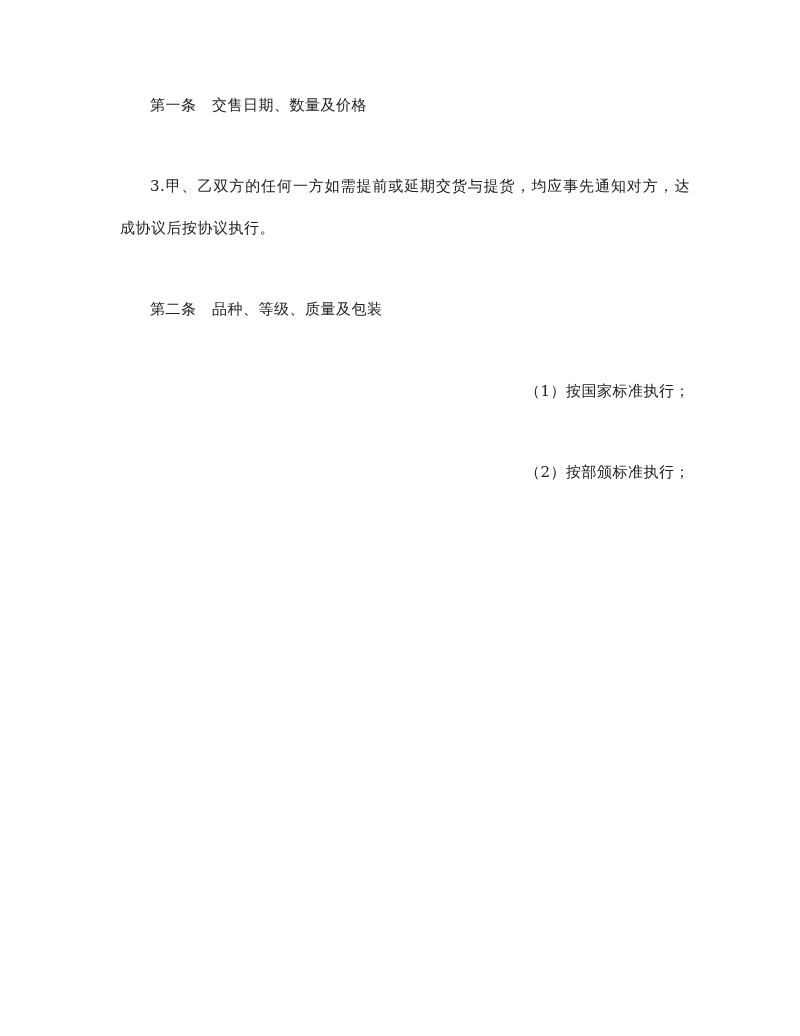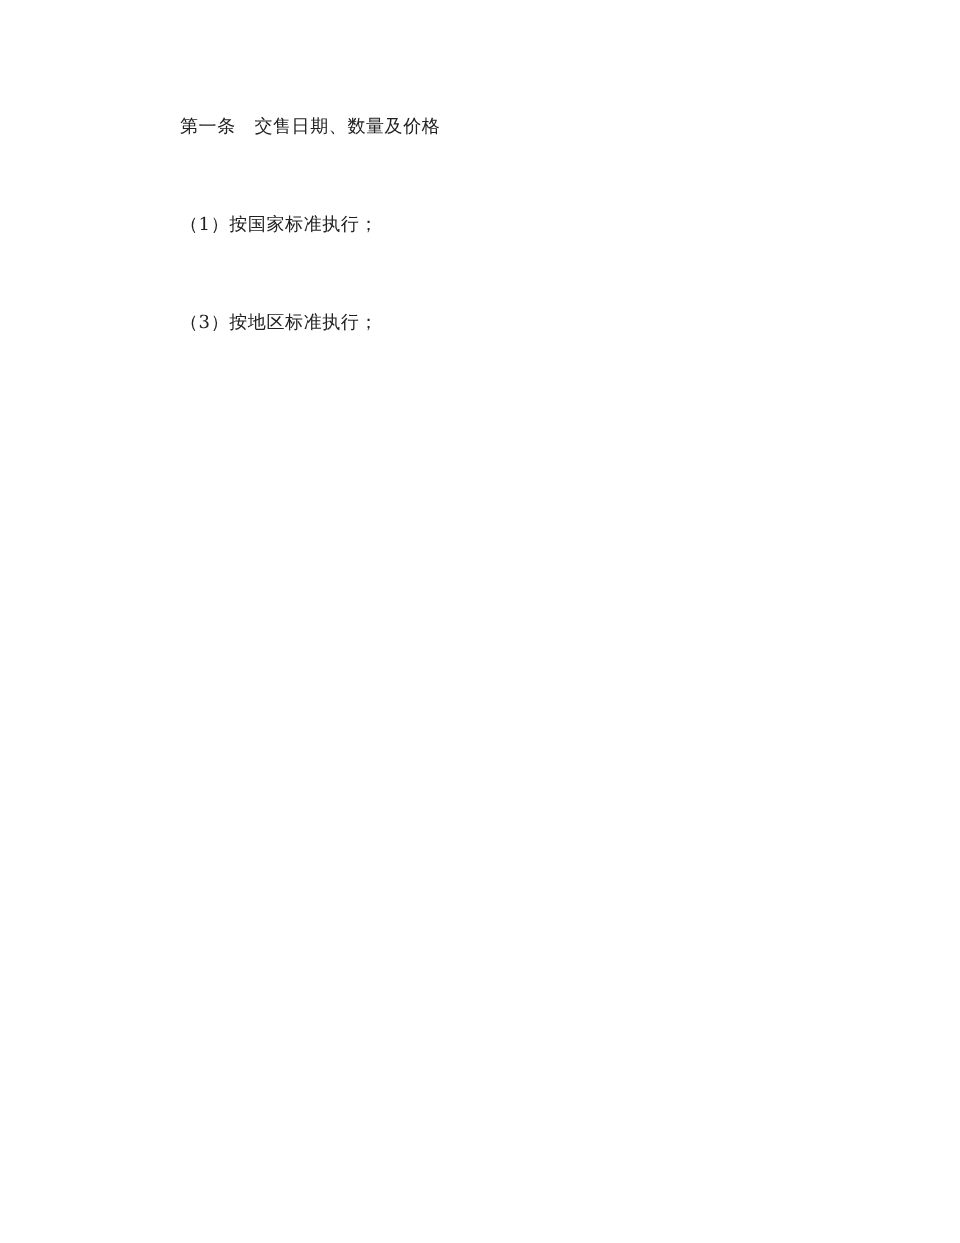--- a/index.html
+++ b/index.html
@@ -32,33 +32,35 @@
     word-break: break-all;
     color: #212121;
   }
   .heading {
     text-align: left;
   }
   .gap-large {
     margin-top: 40px;
   }
   .list-item {
-    text-align: left;
+    text-align: right;
   }
 </style>
 </head>
 <body>
 
 <div class="page">
 
   <p class="block heading">第一条　交售日期、数量及价格</p>
 
 
 
+  <p class="block">3.甲、乙双方的任何一方如需提前或延期交货与提货，均应事先通知对方，达成协议后按协议执行。</p>
 
+  <p class="block heading">第二条　品种、等级、质量及包装</p>
 
 
   <p class="block list-item gap-large">（1）按国家标准执行；</p>
 
+  <p class="block list-item">（2）按部颁标准执行；</p>
 
-  <p class="block list-item">（3）按地区标准执行；</p>
 
 </div>
 
 </body></html>

